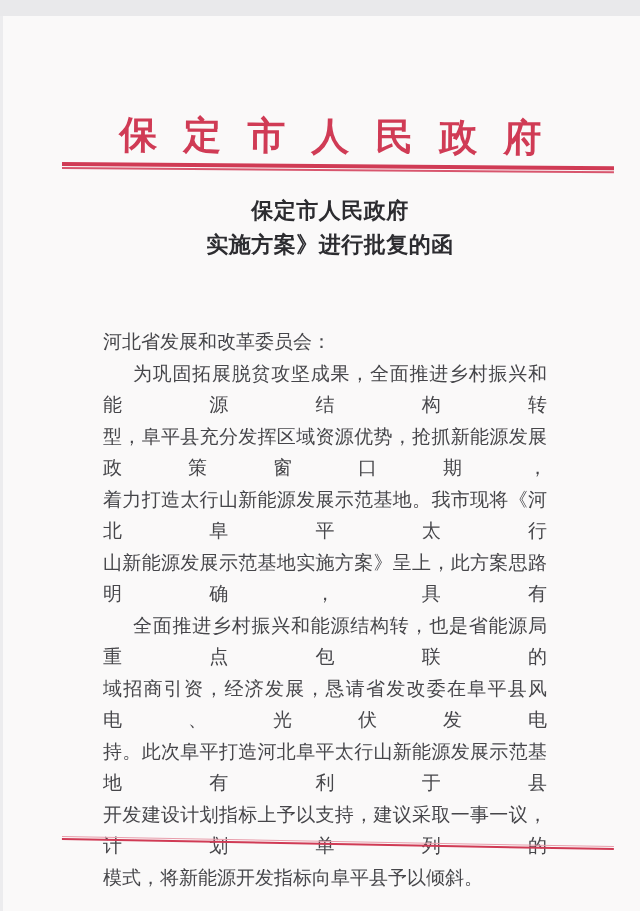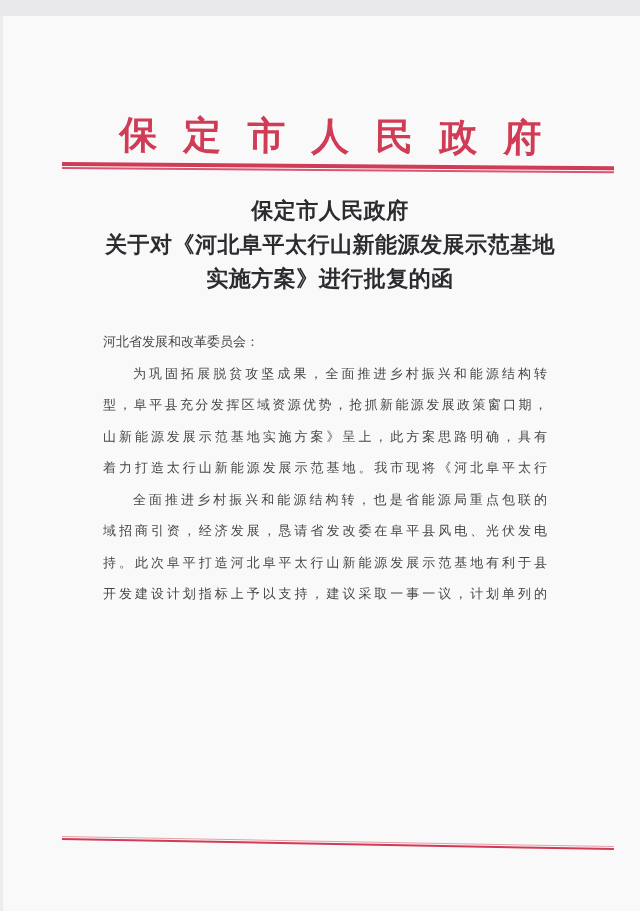--- a/index.html
+++ b/index.html
@@ -54,21 +54,21 @@
     font-weight: bold;
     line-height: 34px;
     letter-spacing: 0.5px;
     color: var(--title-ink, #2c2c30);
   }
   
   .letter-body {
     position: absolute;
     top: 310px; left: 103px;
     width: 444px;
-    font-size: 13px;
+    font-size: 19px;
     line-height: 31.5px;
     color: var(--body-ink, #46464a);
   }
   .salutation { text-align: left; }
   .body-line {
     text-align: justify;
     text-align-last: justify;
   }
   .body-line.indent { text-indent: 30px; }
   .body-line.last   { text-align-last: left; }
@@ -95,35 +95,35 @@
     <div class="letterhead">保定市人民政府</div>
     <div class="divider">
       <div class="thick"></div>
       <div class="gap"></div>
       <div class="thin"></div>
     </div>
   </div>
 
   <div class="doc-title">
     <div>保定市人民政府</div>
-    <div>关于对《河北阜平太行山新能源发展示范基地</div>
     <div>实施方案》进行批复的函</div>
   </div>
 
   <div class="letter-body">
     <div class="salutation">河北省发展和改革委员会：</div>
     <div>
         <div class="body-line indent">为巩固拓展脱贫攻坚成果，全面推进乡村振兴和能源结构转</div>
         <div class="body-line">型，阜平县充分发挥区域资源优势，抢抓新能源发展政策窗口期，</div>
+        <div class="body-line">着力打造太行山新能源发展示范基地。我市现将《河北阜平太行</div>
         <div class="body-line">山新能源发展示范基地实施方案》呈上，此方案思路明确，具有</div>
-        <div class="body-line">着力打造太行山新能源发展示范基地。我市现将《河北阜平太行</div>
         <div class="body-line indent">全面推进乡村振兴和能源结构转，也是省能源局重点包联的</div>
         <div class="body-line">域招商引资，经济发展，恳请省发改委在阜平县风电、光伏发电</div>
         <div class="body-line">持。此次阜平打造河北阜平太行山新能源发展示范基地有利于县</div>
         <div class="body-line">开发建设计划指标上予以支持，建议采取一事一议，计划单列的</div>
+        <div class="body-line last">模式，将新能源开发指标向阜平县予以倾斜。</div>
       </div>
   </div>
 
   <div class="bottom-line">
     <div class="hair"></div>
     <div class="gap"></div>
     <div class="main"></div>
   </div>
 
 </div>

